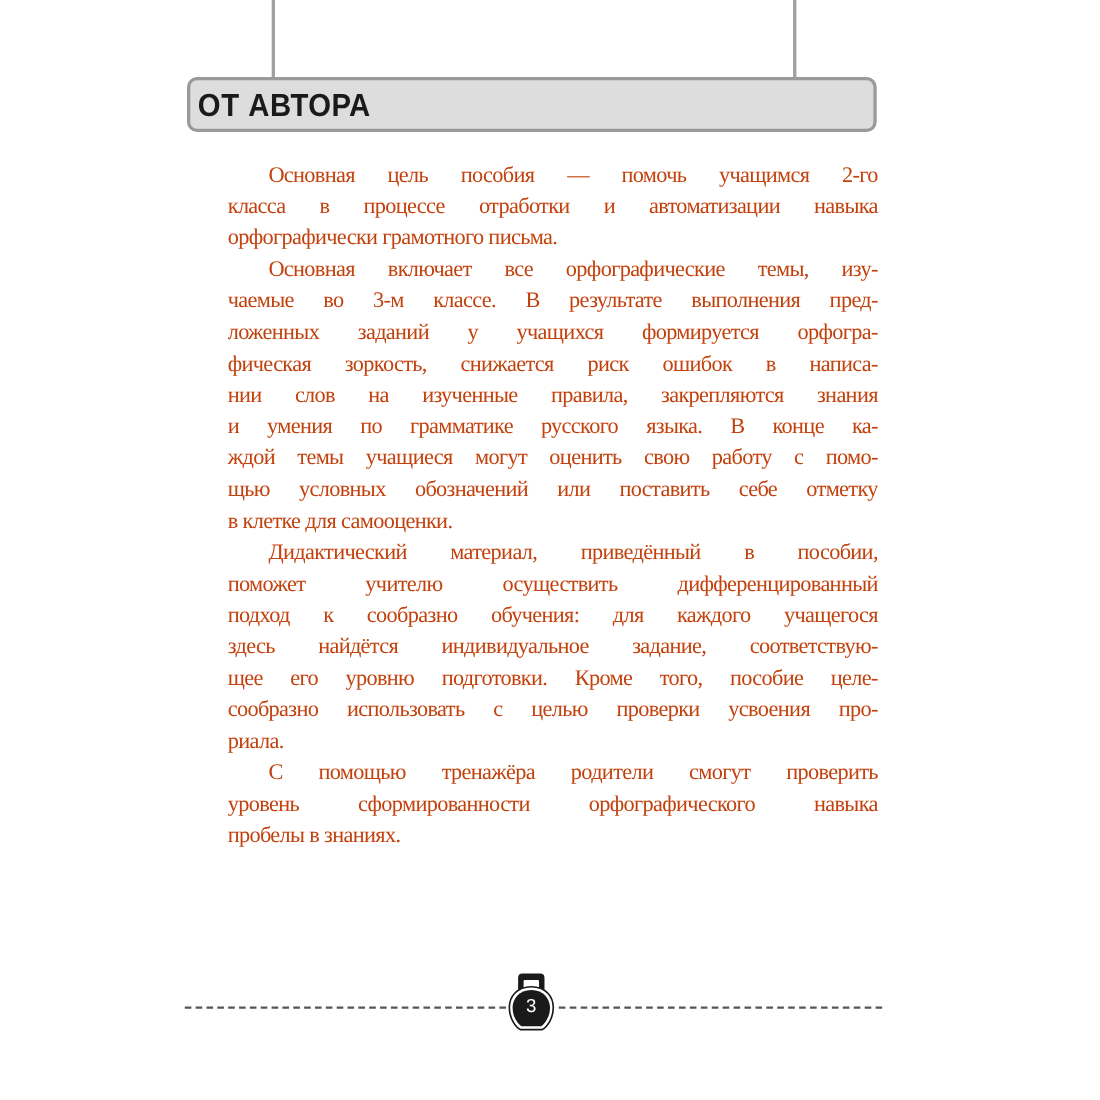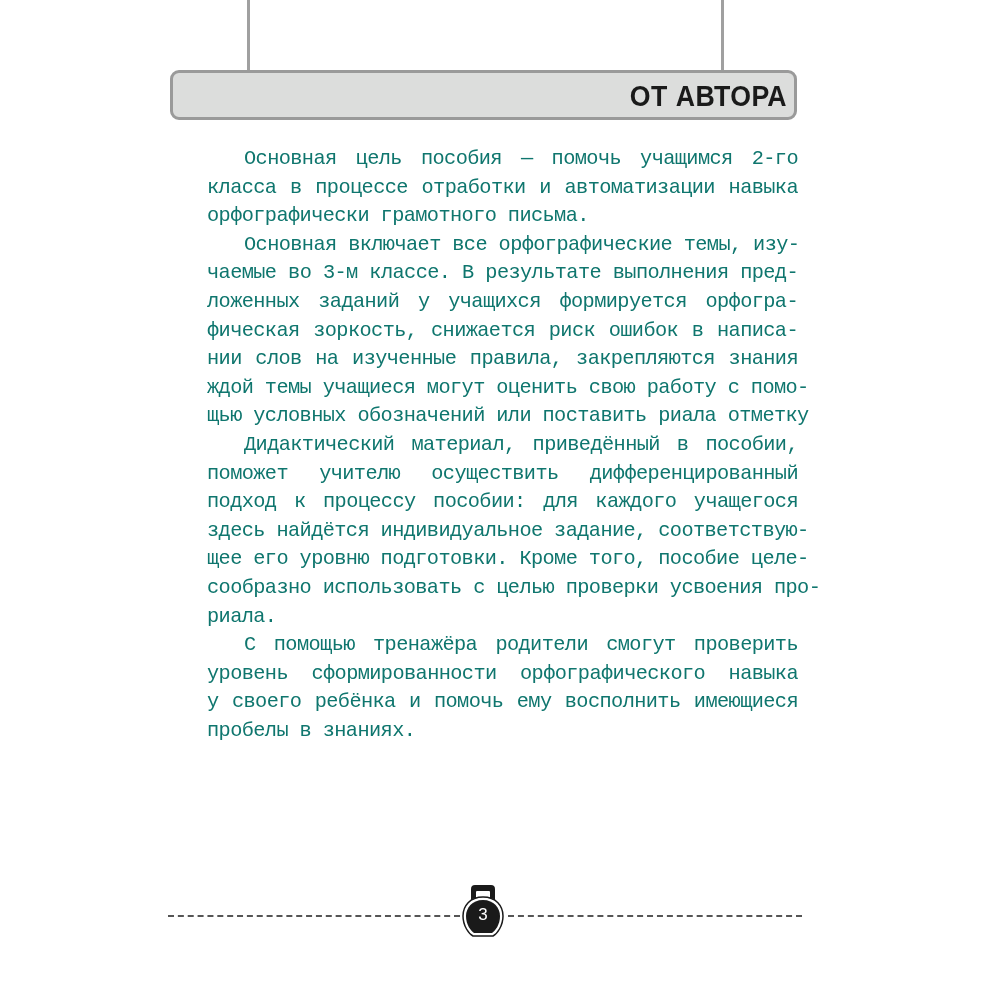--- a/index.html
+++ b/index.html
@@ -27,41 +27,41 @@
       position: absolute;
       left: 170px;
       top: 70px;
       width: 621px;
       height: 44px;
       border: 3px solid #9a9a9a;
       border-radius: 9px;
       background: #dcdddc;
       display: flex;
       align-items: center;
-      justify-content: flex-end;
+      justify-content: flex-start;
     }
     .title-text {
       font-family: "Liberation Sans", sans-serif;
       font-weight: bold;
       font-size: 29px;
       letter-spacing: 0.5px;
       color: #1a1a1a;
       transform: scaleX(0.92);
       margin-top: 2px;
     }
 
     .body-text {
       position: absolute;
       left: 171px;
       top: 145px;
       width: 627px;
-      font-family: Liberation Mono, monospace;
+      font-family: Liberation Serif, serif;
       font-size: 20.3px;
       line-height: 28.6px;
-      color: #0f766e;
+      color: #c2410c;
     }
     .para {
       margin: 0;
       text-indent: 36px;
       text-align: justify;
       text-align-last: left;
     }
     .line {
       display: block;
       text-align: justify;
@@ -121,36 +121,37 @@
     <span class="line first">Основная цель пособия — помочь учащимся 2-го</span>
     <span class="line">класса в процессе отработки и автоматизации навыка</span>
     <span class="line last">орфографически грамотного письма.</span>
   </div>
   <div class="para">
     <span class="line first">Основная включает все орфографические темы, изу-</span>
     <span class="line">чаемые во 3-м классе. В результате выполнения пред-</span>
     <span class="line">ложенных заданий у учащихся формируется орфогра-</span>
     <span class="line">фическая зоркость, снижается риск ошибок в написа-</span>
     <span class="line">нии слов на изученные правила, закрепляются знания</span>
+    <span class="line">и умения по грамматике русского языка. В конце ка-</span>
     <span class="line">ждой темы учащиеся могут оценить свою работу с помо-</span>
-    <span class="line">щью условных обозначений или поставить риала отметку</span>
+    <span class="line">щью условных обозначений или поставить себе отметку</span>
+    <span class="line last">в клетке для самооценки.</span>
   </div>
   <div class="para">
     <span class="line first">Дидактический материал, приведённый в пособии,</span>
     <span class="line">поможет учителю осуществить дифференцированный</span>
-    <span class="line">подход к процессу пособии: для каждого учащегося</span>
+    <span class="line">подход к сообразно обучения: для каждого учащегося</span>
     <span class="line">здесь найдётся индивидуальное задание, соответствую-</span>
     <span class="line">щее его уровню подготовки. Кроме того, пособие целе-</span>
     <span class="line">сообразно использовать с целью проверки усвоения про-</span>
     <span class="line last">риала.</span>
   </div>
   <div class="para">
     <span class="line first">С помощью тренажёра родители смогут проверить</span>
     <span class="line">уровень сформированности орфографического навыка</span>
-    <span class="line">у своего ребёнка и помочь ему восполнить имеющиеся</span>
     <span class="line last">пробелы в знаниях.</span>
   </div>
 </div>
 
 <div class="footer">
   <div class="dash-line left"></div>
   <div class="dash-line right"></div>
   <div class="kettlebell">
     <svg width="44" height="56" viewBox="0 0 44 56" xmlns="http://www.w3.org/2000/svg">
 

